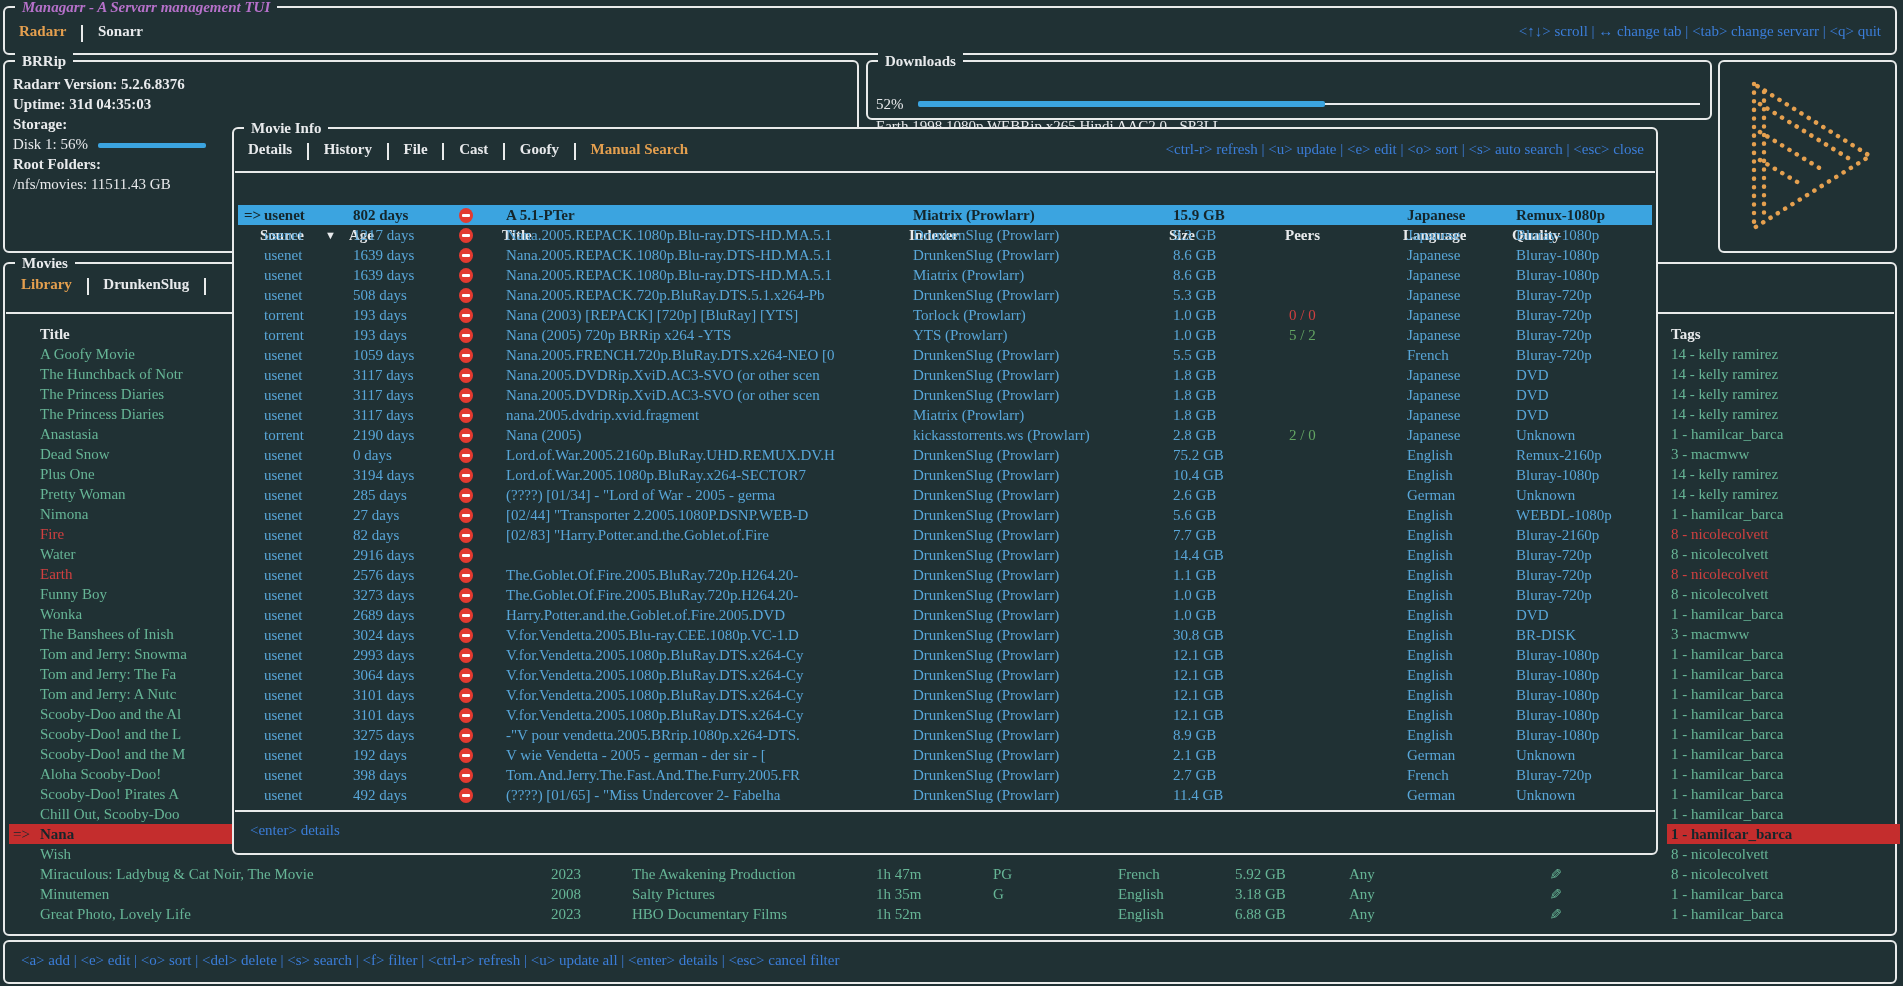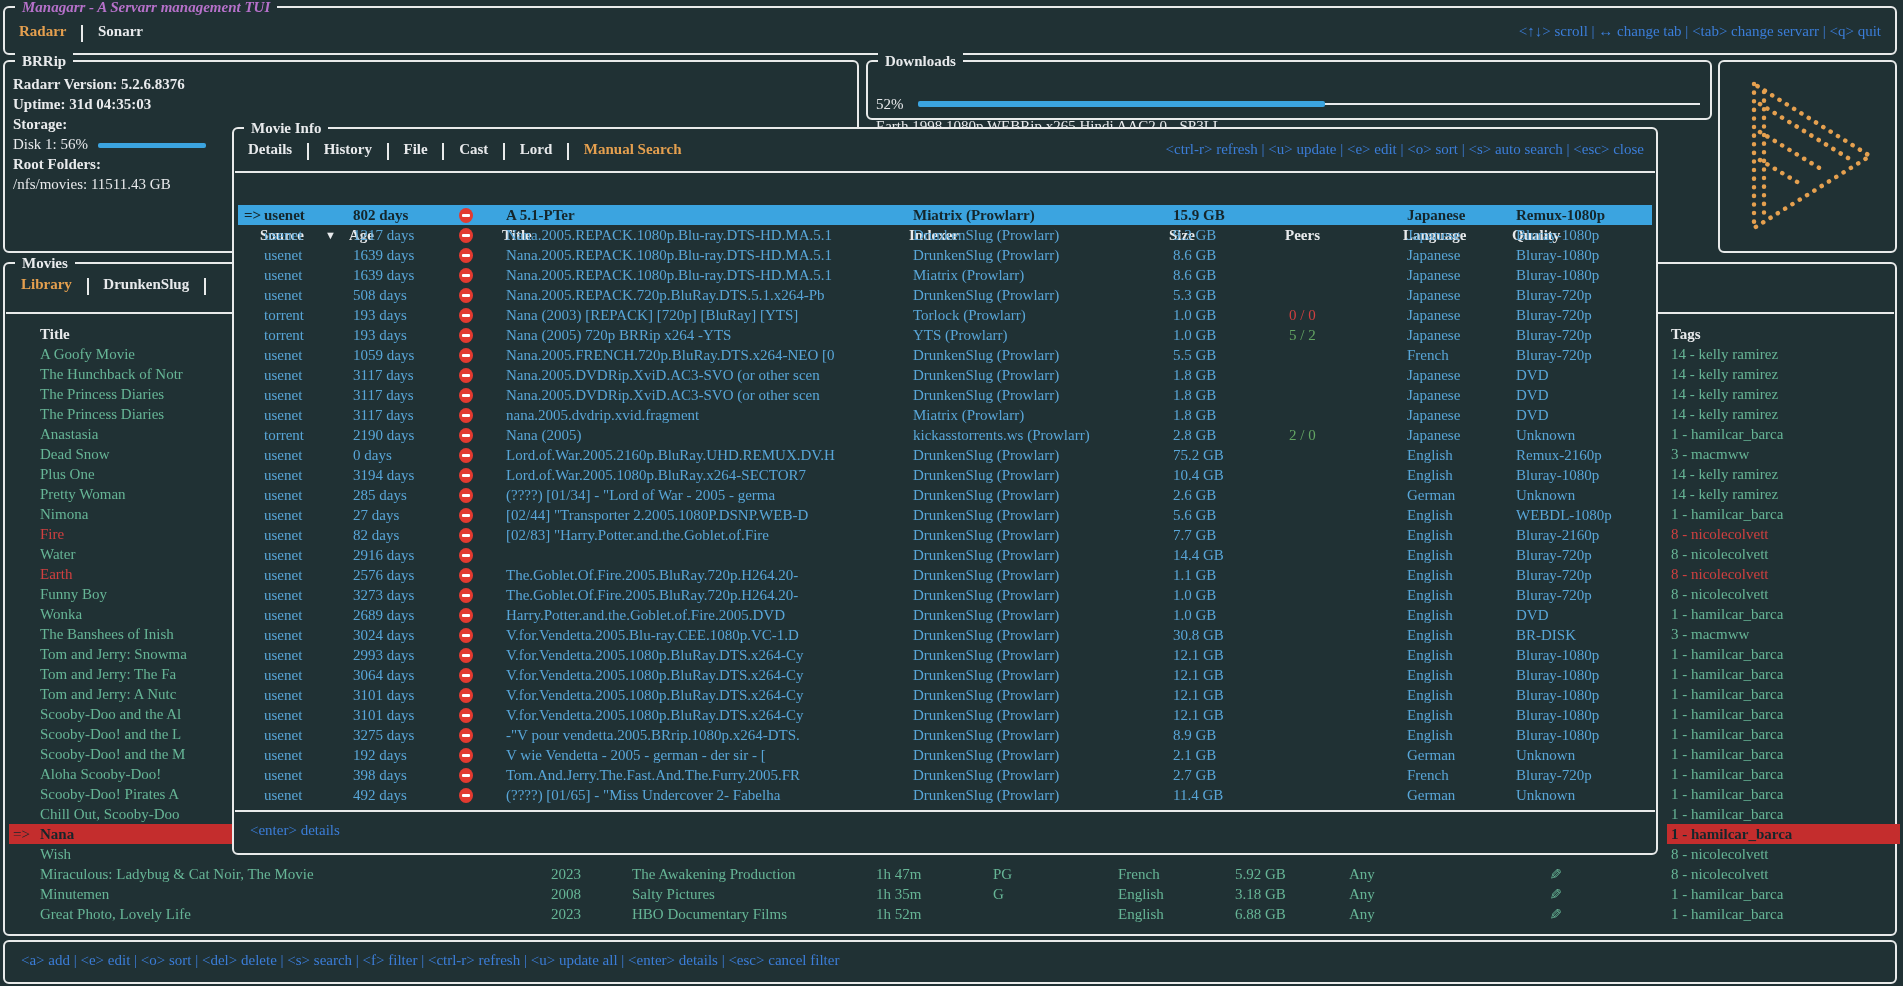--- a/index.html
+++ b/index.html
@@ -373,21 +373,21 @@
     <span class="box-label">Movie Info</span>
     <div class="tabsrow">
       <span class="bold">Details</span>
       <span class="vsep"></span>
       <span class="bold">History</span>
       <span class="vsep"></span>
       <span class="bold">File</span>
       <span class="vsep"></span>
       <span class="bold">Cast</span>
       <span class="vsep"></span>
-      <span class="bold">Lord</span>
+      <span class="bold">Goofy</span>
       <span class="vsep"></span>
       <span class="orange bold">Manual Search</span>
       <span class="mkeys">&lt;ctrl-r&gt; refresh | &lt;u&gt; update | &lt;e&gt; edit | &lt;o&gt; sort | &lt;s&gt; auto search | &lt;esc&gt; close</span>
     </div>
     <div class="hsep hsep1"></div>
     <div class="m-header">
       <span class="c-source">Source</span>
       <span class="h-arrow">▼</span>
       <span class="c-age">Age</span>
       <span class="c-title">Title</span>

